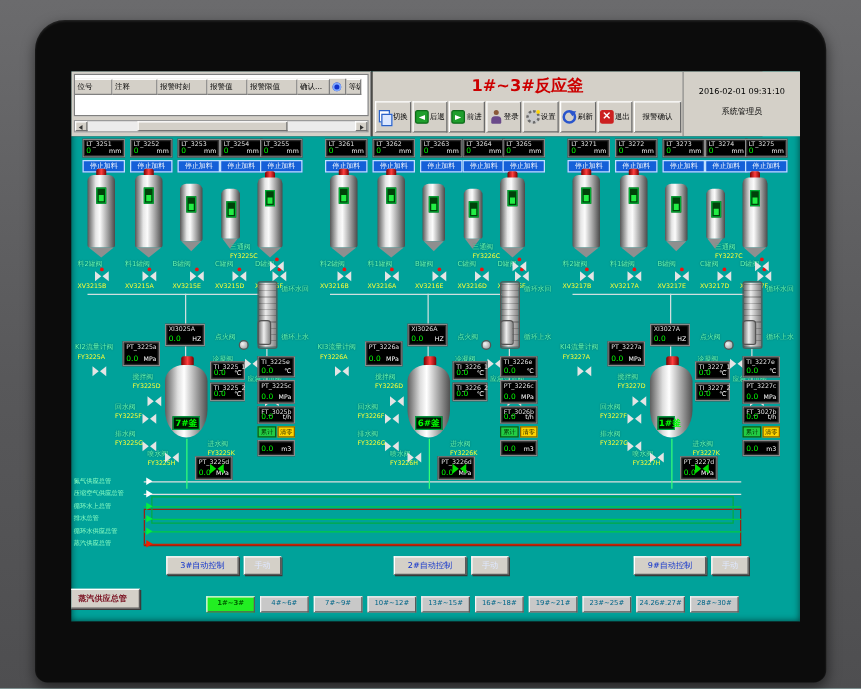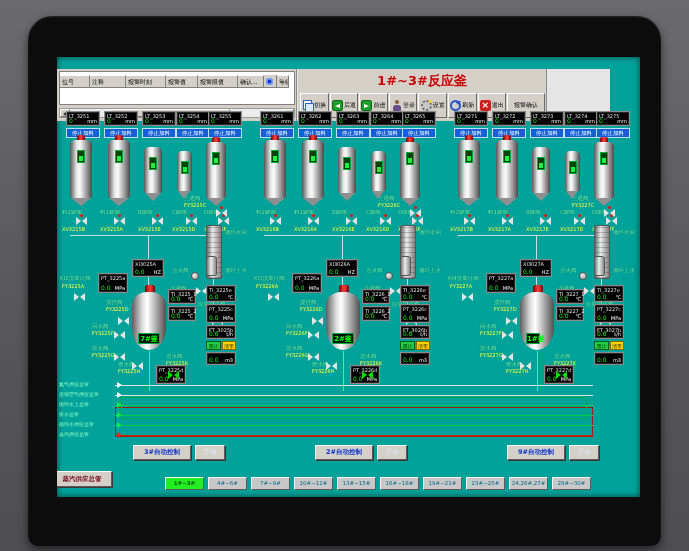--- a/index.html
+++ b/index.html
@@ -1,20 +1,20 @@
 <!DOCTYPE html>
 <html><head>
 <meta charset="utf-8">
 <style>
 *{margin:0;padding:0;box-sizing:border-box;font-family:"DejaVu Sans",sans-serif}
 html,body{width:689px;height:551px;overflow:hidden}
 #stage{position:relative;width:689px;height:551px;background:linear-gradient(180deg,#6b6b6d,#58585a 55%,#4e4e50)}
 .bezel{position:absolute;left:28px;top:16px;width:633px;height:530px;background:#0c0c0c;border-radius:24px 24px 10px 10px;box-shadow:0 4px 10px rgba(0,0,0,.55),inset 0 1px 2px rgba(255,255,255,.12)}
 .screen{position:absolute;left:57px;top:57px;width:583px;height:440px;background:#00a29a;overflow:hidden;box-shadow:inset 0 0 6px rgba(0,0,0,.6)}
-.topbar{position:absolute;left:0;top:12px;width:553px;height:52px;background:#e5e5e5}
+.topbar{position:absolute;left:0;top:0;width:553px;height:52px;background:#000000}
 .alarm-panel{position:absolute;left:0;top:0;width:240px;height:52px;background:#d4d0c8;border-right:1px solid #8a8a8a}
 .alarm-body{position:absolute;left:2px;top:2px;width:236px;height:34px;background:#fff;border:1px solid #808080}
 .alarm-header{position:absolute;left:3px;top:6px;width:234px;height:13px;display:flex}
 .th-cell{height:13px;background:#d4d0c8;border-right:1px solid #808080;border-bottom:1px solid #808080;border-top:1px solid #fff;font-size:6px;line-height:12px;padding-left:2px;color:#000;overflow:hidden;white-space:nowrap}
 .ackicon{height:13px;background:#d4d0c8;border-right:1px solid #808080;border-bottom:1px solid #808080;position:relative}
 .ackicon::after{content:"";position:absolute;left:2px;top:3px;width:7px;height:7px;border-radius:50%;background:#1133cc;box-shadow:inset 0 0 0 1.5px #7fa8ff}
 .hscroll{position:absolute;left:2px;top:39px;width:236px;height:10px;background:#ececec;border:1px solid #9a9a9a;display:flex}
 .sbtn{width:10px;height:8px;background:#d4d0c8;border:1px solid;border-color:#fff #707070 #707070 #fff;position:relative}
 .sbtn.left::after,.sbtn.right::after{content:"";position:absolute;top:2px;width:0;height:0;border-top:2px solid transparent;border-bottom:2px solid transparent}
 .sbtn.left::after{left:2px;border-right:3px solid #333}
@@ -61,21 +61,21 @@
 .rwin{background:#001500;color:#00ff00;font-size:7px;font-weight:bold;text-align:center;line-height:10px;border:1px solid #00aa44;white-space:nowrap}
 .condenser{background:linear-gradient(90deg,#6a6a6a,#ececec 40%,#808080),repeating-linear-gradient(0deg,rgba(0,0,0,.2) 0 1px,transparent 1px 5px);background-blend-mode:multiply;border:1px solid #555;border-radius:2px}
 .minipot{background:linear-gradient(90deg,#777,#eee 45%,#888);border-radius:3px 3px 2px 2px;border:1px solid #555}
 .fcirc{border-radius:50%;background:radial-gradient(circle at 35% 35%,#f4f4f4,#909090);border:1px solid #555}
 .valve{width:11px;height:8px}
 .valve::before,.valve::after{content:"";position:absolute;top:0;width:0;height:0;border-top:4px solid transparent;border-bottom:4px solid transparent}
 .valve::before{left:0;border-left:5.5px solid var(--vc,#e4e4e4)}
 .valve::after{right:0;border-right:5.5px solid var(--vc,#e4e4e4)}
 .vdot{left:4px;top:-3.5px;width:3px;height:3px;border-radius:50%;background:#ee1111}
 .btn{background:#d4d0c8;border:1px solid;border-color:#fff #5a5a5a #5a5a5a #fff;box-shadow:1px 1px 0 #3a3a3a;text-align:center;cursor:pointer;white-space:nowrap}
-.autobtn{font-size:6.5px;line-height:13px;color:#1133cc;font-weight:bold}
+.autobtn{font-size:6.5px;line-height:13px;color:#1133cc;font-weight:normal}
 .manbtn{font-size:6.5px;line-height:13px;color:#dfe8ff}
 .voice{left:-5px;top:362px;width:60px;height:16px;font-size:6.5px;line-height:14px;color:#7a1020;font-weight:bold}
 .pagebtn{width:39px;height:13px;background:#c8c8c8;border:1px solid;border-color:#f4f4f4 #5a5a5a #5a5a5a #f4f4f4;font-size:5.5px;line-height:11px;text-align:center;color:#006688;cursor:pointer;white-space:nowrap}
 .pagebtn.active{background:#22ee22;color:#006600;font-weight:bold}
 .pipelabel{font-size:5px;white-space:nowrap;color:#8cffc4}
 .pipeline{height:1px}
 .parrow{width:0;height:0;border-top:3px solid transparent;border-bottom:3px solid transparent;border-left:5px solid #fff}
 .loopbox{border:1px solid}
 </style>
 </head>
@@ -131,20 +131,24 @@
               <div class="tlabel">刷新</div>
             </div>
             <div class="tbtn" style="position: relative; flex: 1 1 0%;">
               <div class="ti exit-icon" style="position: relative;"></div>
               <div class="tlabel">退出</div>
             </div>
             <div class="tbtn" style="position: relative; flex: 1.35 1 0%;">
               <div class="tlabel">报警确认</div>
             </div>
           </div>
+      </div>
+      <div class="dt-panel">
+        <div class="dtline" style="top:12px">2016-02-01 09:31:10</div>
+        <div class="dtline" style="top:28px">系统管理员</div>
       </div>
     </div>
     <div class="mimic">
       <div class="btn voice">蒸汽供应总管</div>
       <div style="left:0;top:368px;width:583px;height:16px">
           <div class="pagebtn active" style="left: 108px; top: 0px;">1#~3#</div>
           <div class="pagebtn" style="left: 151px; top: 0px;">4#~6#</div>
           <div class="pagebtn" style="left: 194px; top: 0px;">7#~9#</div>
           <div class="pagebtn" style="left: 237px; top: 0px;">10#~12#</div>
           <div class="pagebtn" style="left: 280px; top: 0px;">13#~15#</div>
@@ -439,21 +443,21 @@
           <div class="ibox" style="left: 72px; top: 150px; width: 32px; height: 18px;">
             <div class="itag">XI3026A</div>
             <div class="ival">0.0</div>
             <div class="iunit">HZ</div>
           </div>
           <div class="glabel" style="left: 112px; top: 158px;">点火阀</div>
           <div class="fcirc" style="left: 131px; top: 163px; width: 8px; height: 8px;"></div>
           <div class="minipot" style="left: 146px; top: 147px; width: 11px; height: 20px;"></div>
           <div class="cap" style="left: 85px; top: 176px; width: 10px; height: 7px;"></div>
           <div class="vessel" style="left: 72px; top: 183px; width: 34px; height: 58px;"></div>
-          <div class="rwin" style="left: 78px; top: 224px; width: 22px; height: 11px;">2#釜</div>
+          <div class="rwin" style="left: 78px; top: 224px; width: 22px; height: 11px;">6#釜</div>
           <div class="ibox" style="left: 38px; top: 164px; width: 30px; height: 20px;">
             <div class="itag">PT_3226a</div>
             <div class="ival">0.0</div>
             <div class="iunit">MPa</div>
           </div>
           <div class="ibox" style="left: 108px; top: 180px; width: 28px; height: 15px;">
             <div class="itag">TI_3226_1</div>
             <div class="ival">0.0</div>
             <div class="iunit">℃</div>
           </div>

